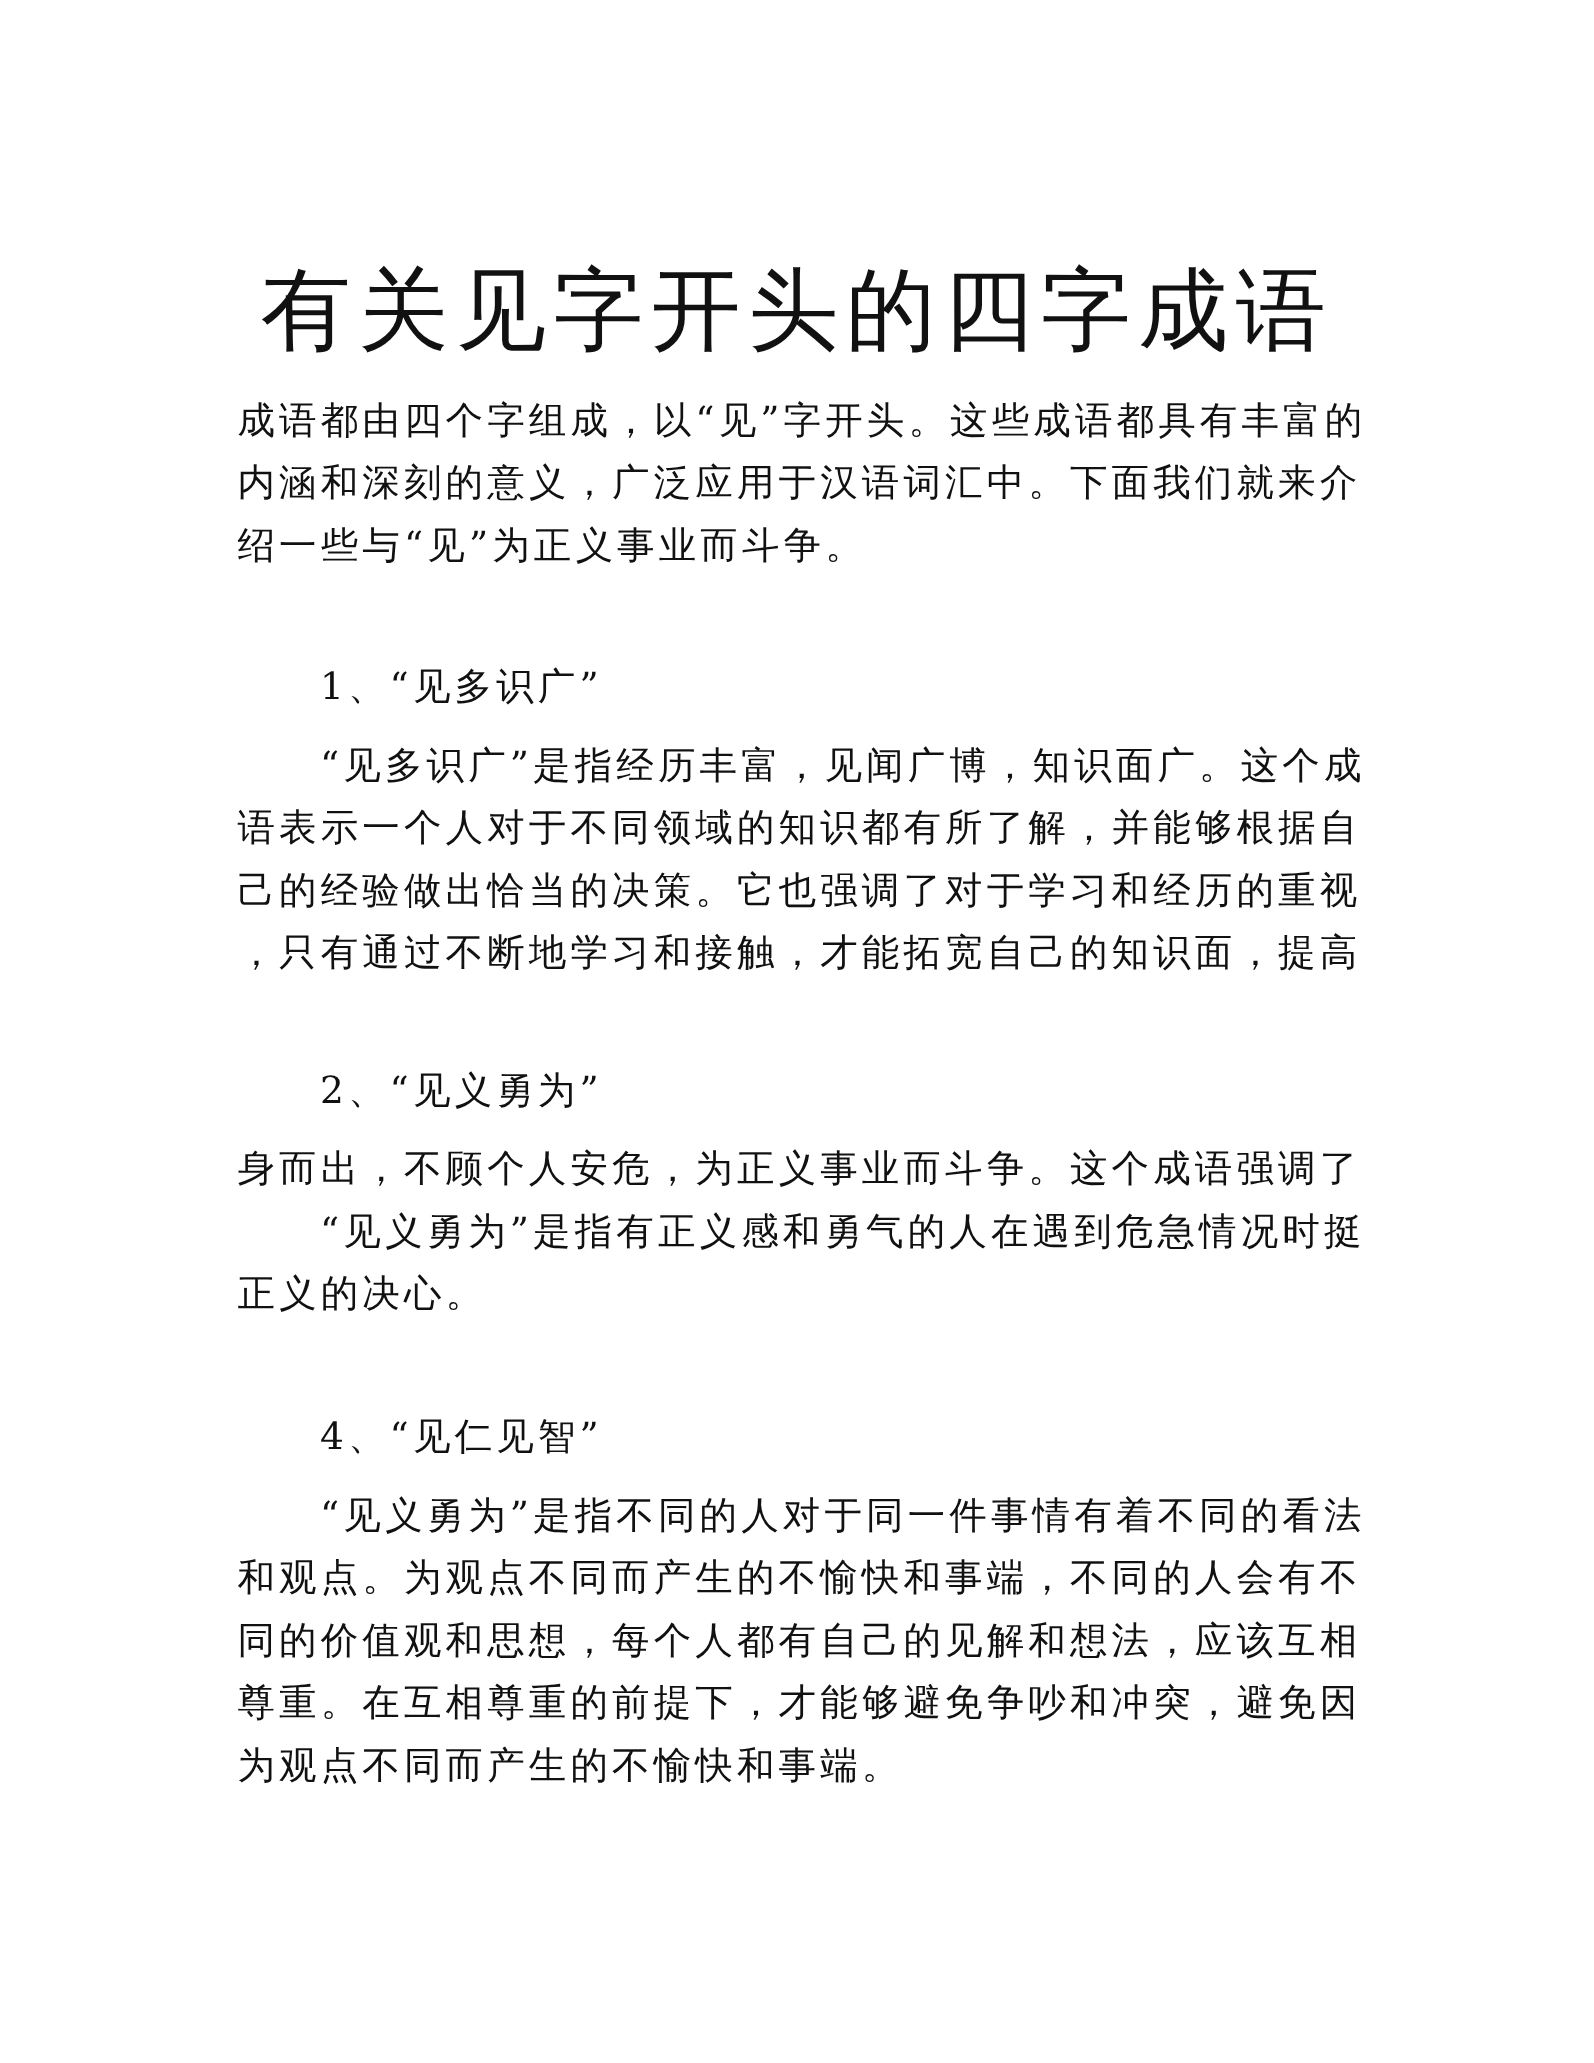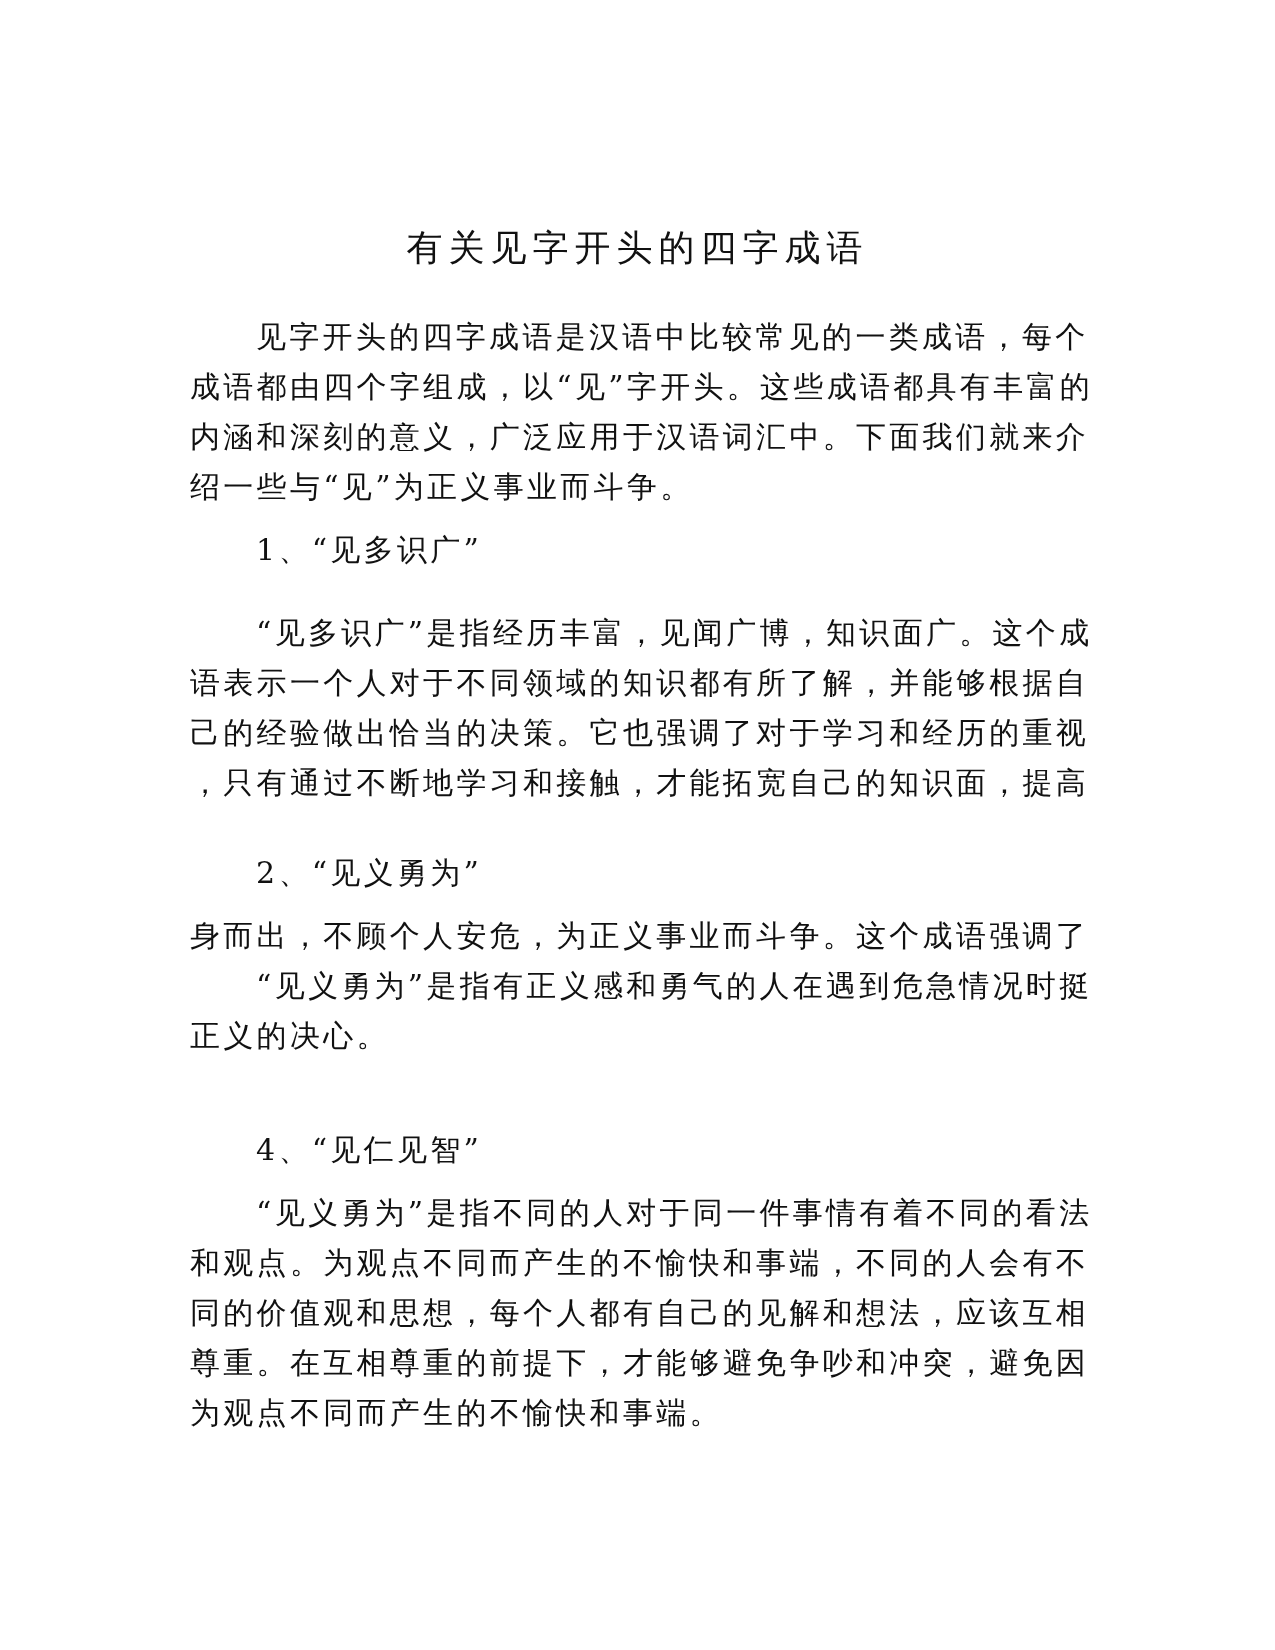--- a/index.html
+++ b/index.html
@@ -21,21 +21,21 @@
       top: 0;
       width: 1275px;
       height: 1650px;
     }
     .title {
       position: absolute;
       left: 0;
       top: 218px;
       width: 1275px;
       text-align: center;
-      font-size: 36px;
+      font-size: 72px;
       line-height: 60px;
       letter-spacing: 6px;
       font-weight: normal;
       margin: 0;
     }
     .block {
       position: absolute;
       left: 190px;
       width: 900px;
       font-size: 30px;
@@ -56,31 +56,30 @@
     }
   </style>
 </head>
 <body>
 
 <div class="page">
 
   <h1 class="title">有关见字开头的四字成语</h1>
 
   <div class="block" style="top:312px;">
-    <span class="line indent">见字开头的四字成语是汉语中比较常见的一类成语，每个</span>
     <span class="line">成语都由四个字组成，以“见”字开头。这些成语都具有丰富的</span>
     <span class="line">内涵和深刻的意义，广泛应用于汉语词汇中。下面我们就来介</span>
     <span class="line">绍一些与“见”为正义事业而斗争。</span>
   </div>
 
   <div class="block" style="top:525px;">
     <span class="line heading">1、“见多识广”</span>
   </div>
 
-  <div class="block" style="top:608px;">
+  <div class="block" style="top:588px;">
     <span class="line indent">“见多识广”是指经历丰富，见闻广博，知识面广。这个成</span>
     <span class="line">语表示一个人对于不同领域的知识都有所了解，并能够根据自</span>
     <span class="line">己的经验做出恰当的决策。它也强调了对于学习和经历的重视</span>
     <span class="line">，只有通过不断地学习和接触，才能拓宽自己的知识面，提高</span>
   </div>
 
   <div class="block" style="top:848px;">
     <span class="line heading">2、“见义勇为”</span>
   </div>
 

